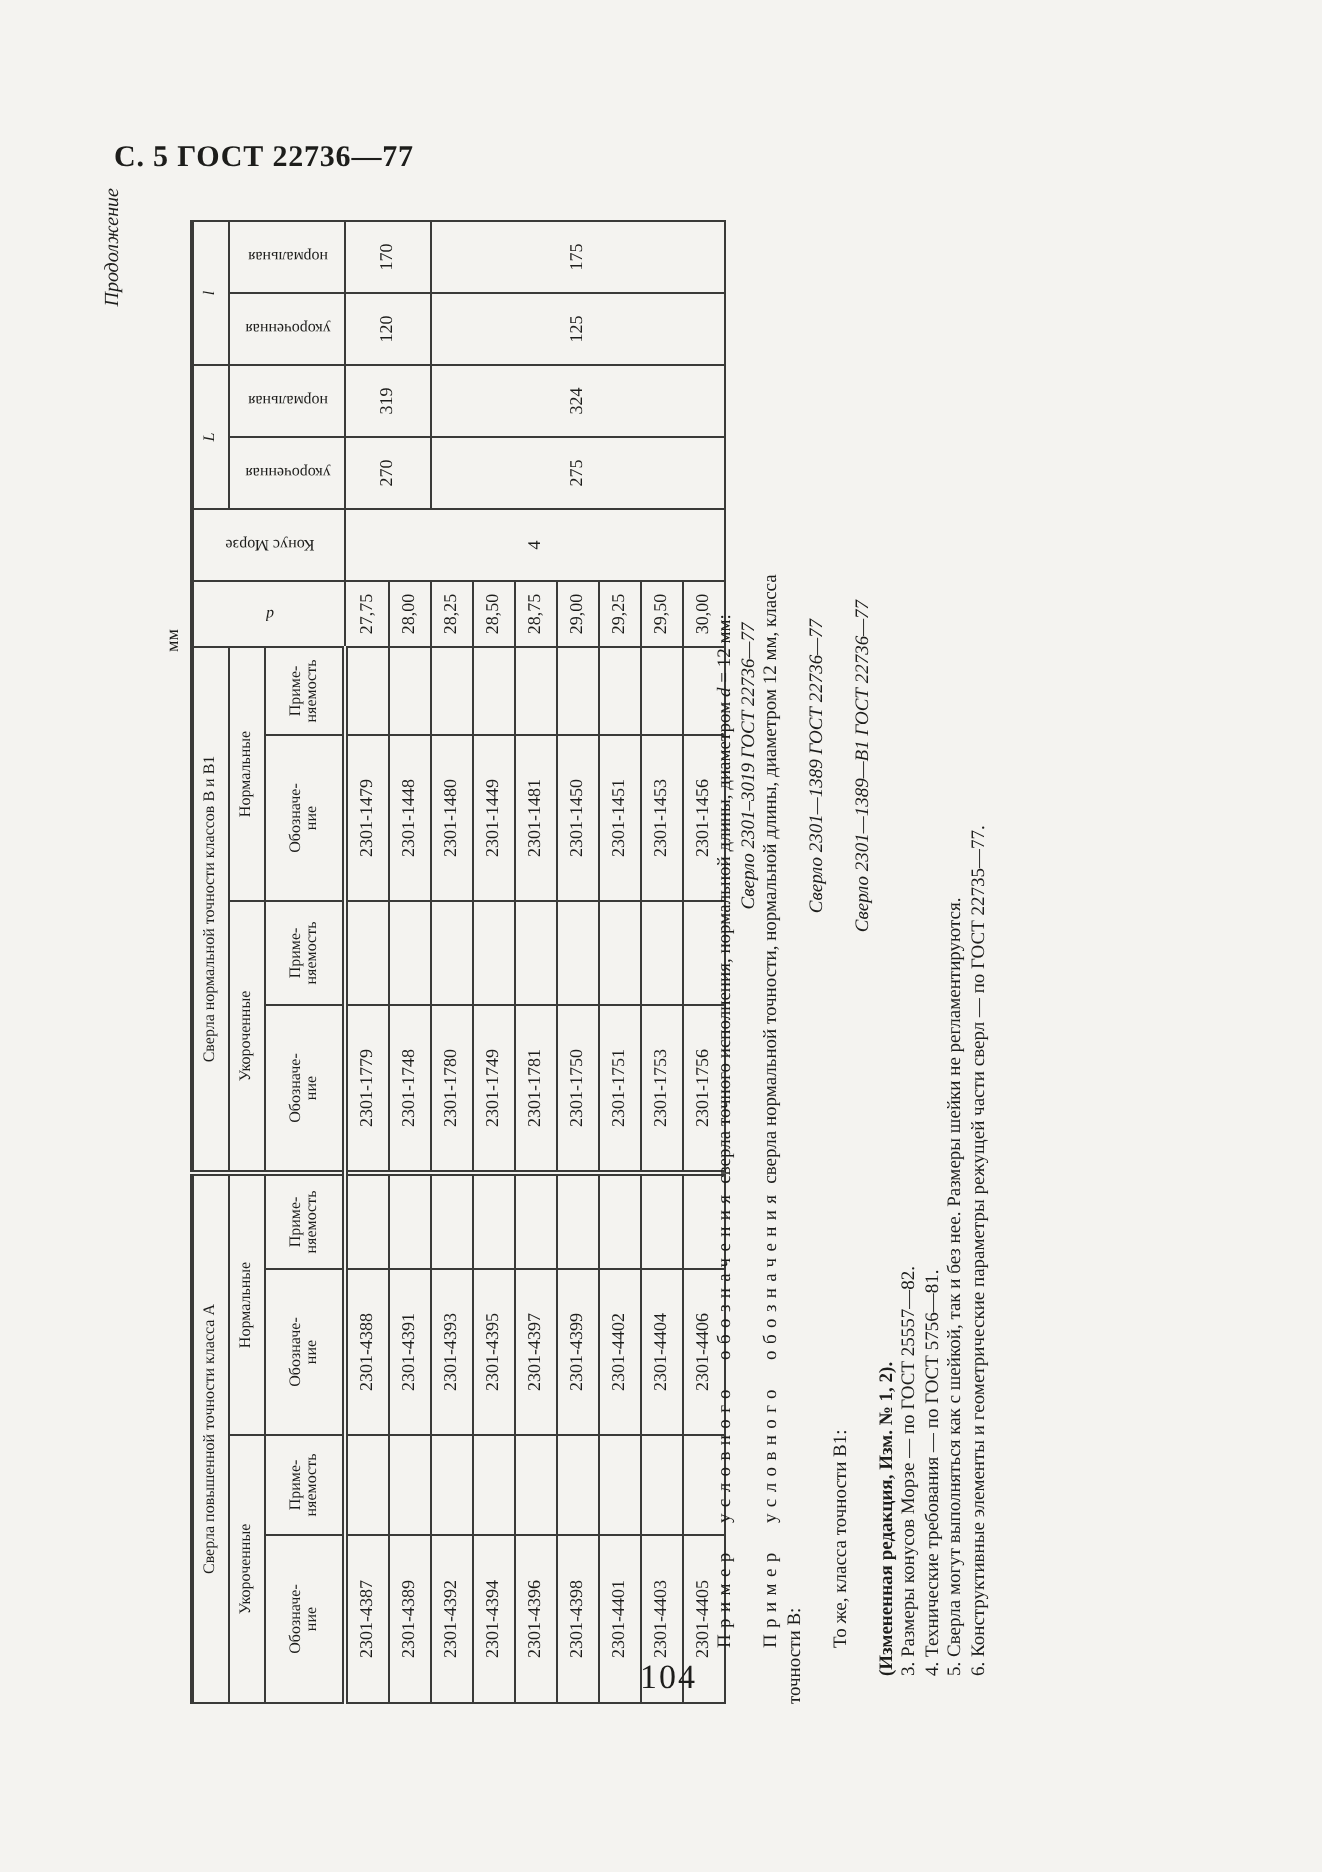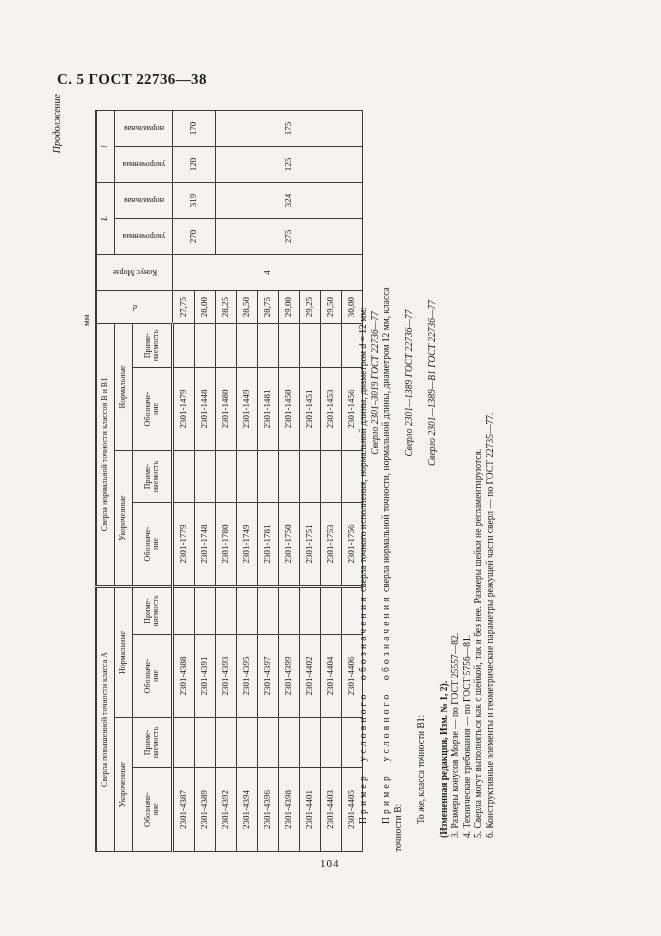--- a/index.html
+++ b/index.html
@@ -1,19 +1,19 @@
 <!DOCTYPE html>
 <html><head>
 <meta charset="utf-8">
 <style>
   html,body{margin:0;padding:0;}
   .page{position:relative;width:661px;height:936px;background:#f4f3f0;overflow:hidden;
         font-family:"Liberation Serif","DejaVu Serif",serif;color:#1d1d1b;}
   .page-header{position:absolute;left:57px;top:71px;font-size:15px;font-weight:bold;letter-spacing:.4px;}
-  .page-number{position:absolute;left:320px;top:857px;font-size:11px;letter-spacing:1px;text-align:right;}
+  .page-number{position:absolute;left:320px;top:829px;font-size:17px;letter-spacing:1px;text-align:right;}
   
   .rot{position:absolute;left:50px;top:882px;width:800px;height:452px;
        transform:rotate(-90deg);transform-origin:0 0;}
   .continuation{position:absolute;top:1px;right:12px;font-style:italic;font-size:10px;}
   .units{position:absolute;top:31px;left:556px;font-size:9px;}
   table.tbl{position:absolute;top:45px;left:30px;border-collapse:collapse;table-layout:fixed;
             font-size:8px;line-height:1.05;text-align:center;}
   .tbl td{border:1px solid #3a3a38;padding:0;vertical-align:middle;overflow:visible;}
   .tbl tr.h1 td{height:17px;}
   .tbl tr.h2 td{height:17px;}
@@ -33,21 +33,21 @@
   .sp{letter-spacing:3.2px;word-spacing:6px;}
   .des{text-align:center;padding-left:190px;font-style:italic;}
   .note{text-indent:14px;}
   .bold{font-weight:bold;}
 </style>
 </head>
 <body>
 
 <div class="page">
 
-  <div class="page-header">С. 5 ГОСТ 22736—38</div>
+  <div class="page-header">С. 5 ГОСТ 22736—77</div>
 
   <div class="rot">
 
     <div class="continuation i">Продолжение</div>
     <div class="units">мм</div>
 
     <table class="tbl">
       <colgroup>
         <col style="width:84px">
           <col style="width:50px">

